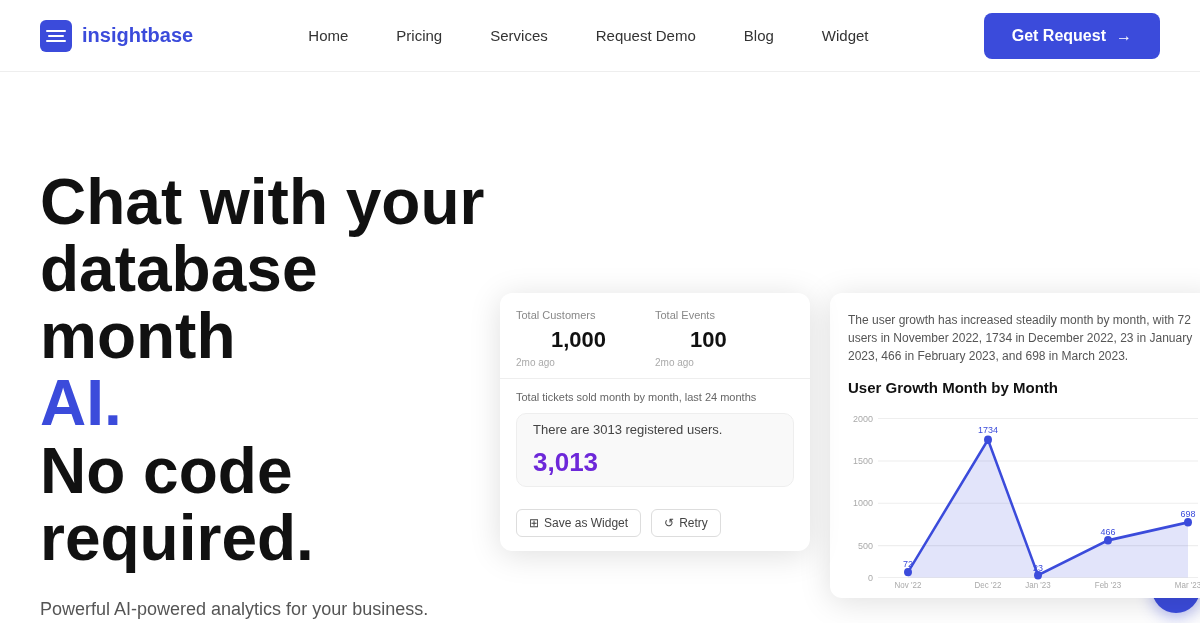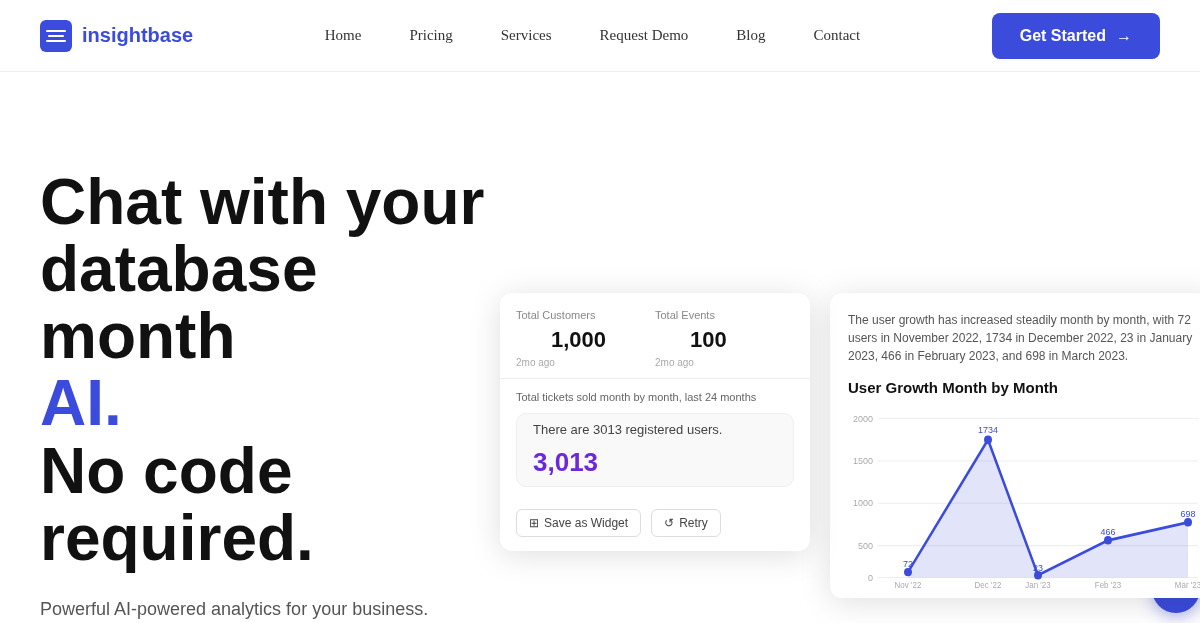--- a/index.html
+++ b/index.html
@@ -25,21 +25,20 @@
     .logo-icon span:nth-child(1) { width: 20px; }
     .logo-icon span:nth-child(2) { width: 16px; }
     .logo-icon span:nth-child(3) { width: 20px; }
     .logo-text { font-size: 20px; font-weight: 700; color: #3b4bdb; text-align: center; }
 
     .nav-links { display: flex; align-items: center; gap: 8px; }
     .nav-link {
       padding: 8px 20px; font-size: 15px; color: #333;
       text-decoration: none; cursor: pointer; border-radius: 6px;
       white-space: nowrap;
-      font-family: Liberation Serif, serif;
     }
 
     .cta-btn {
       display: flex; align-items: center; gap: 10px;
       background: #3b4bdb; color: #fff;
       padding: 14px 28px; border-radius: 8px;
       font-size: 16px; font-weight: 600; cursor: pointer;
       border: none; white-space: nowrap;
     }
 
@@ -135,25 +134,25 @@
     </div>
     <span class="logo-text">insightbase</span>
   </div>
 
   <div class="nav-links">
     <a class="nav-link">Home</a>
     <a class="nav-link">Pricing</a>
     <a class="nav-link">Services</a>
     <a class="nav-link">Request Demo</a>
     <a class="nav-link">Blog</a>
-    <a class="nav-link">Contact</a>
+    <a class="nav-link">Widget</a>
   </div>
 
   <button class="cta-btn">
-    <span>Get Started</span>
+    <span>Get Request</span>
     <span>→</span>
   </button>
 </nav>
 
 <section class="hero">
   <div class="hero-text">
     <h1 class="hero-heading">
       <span>Chat with your</span><br>
       <span>database month</span><br>
       <span class="blue">AI.</span><br>

